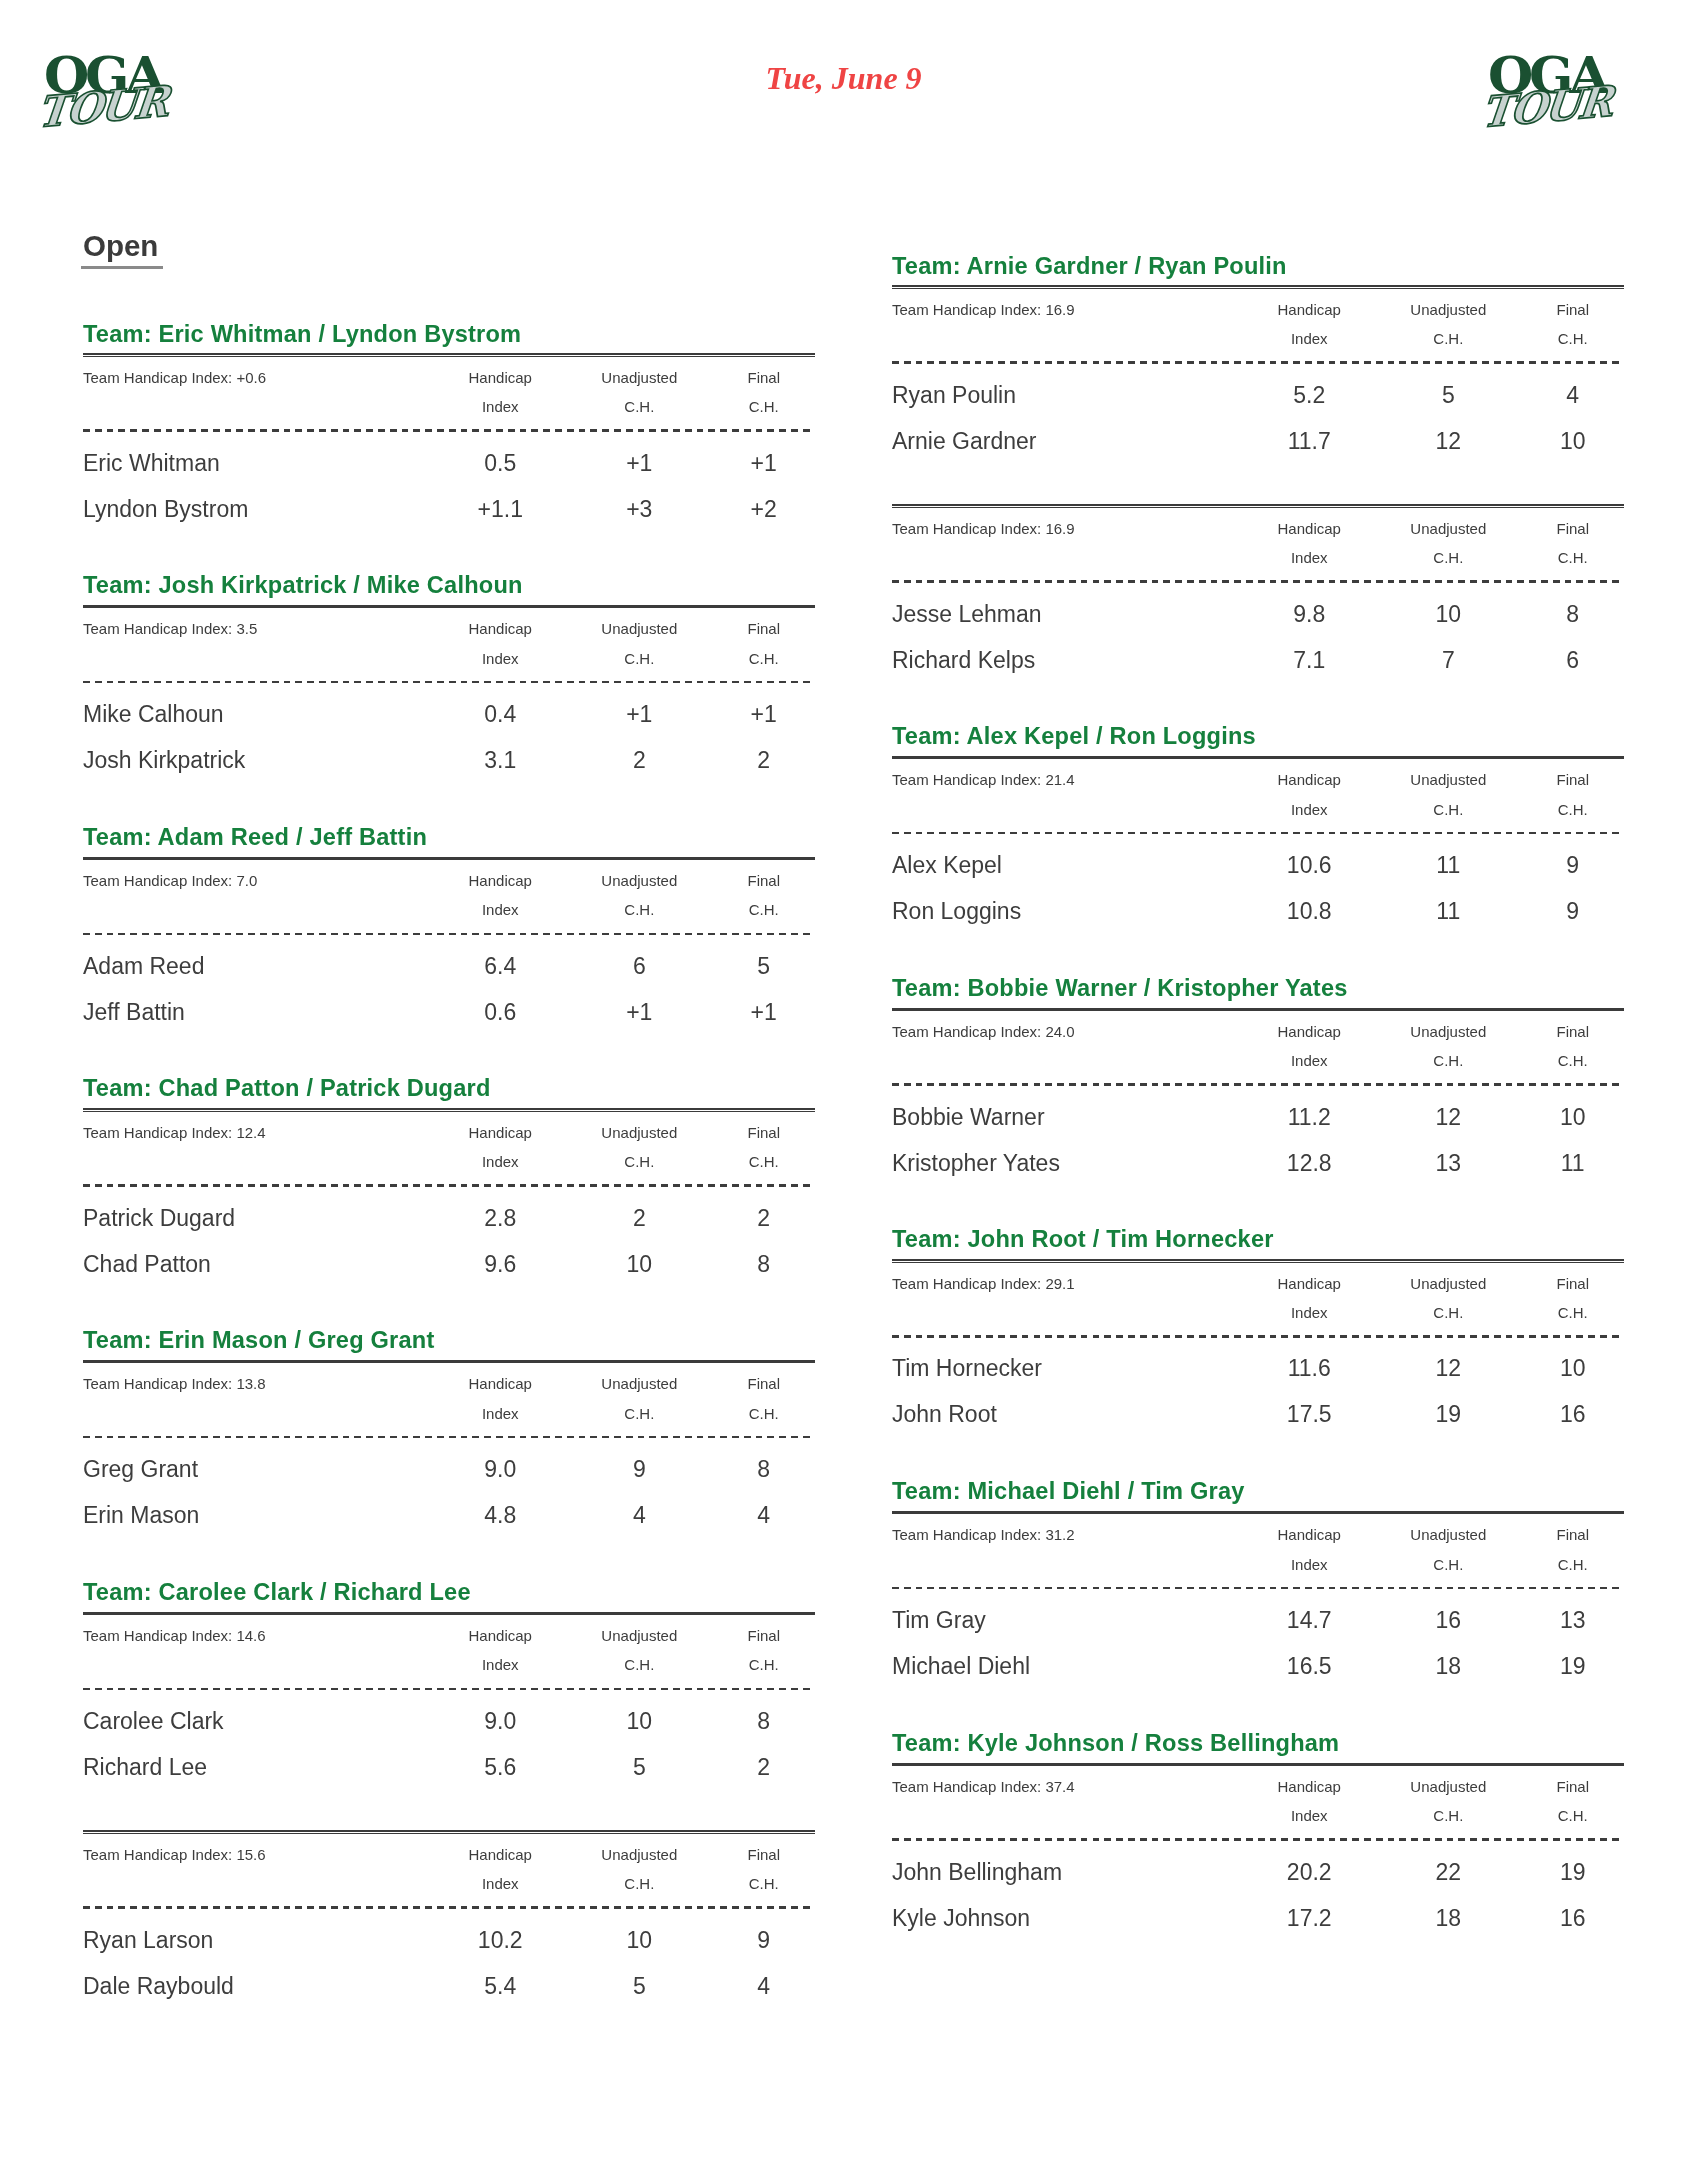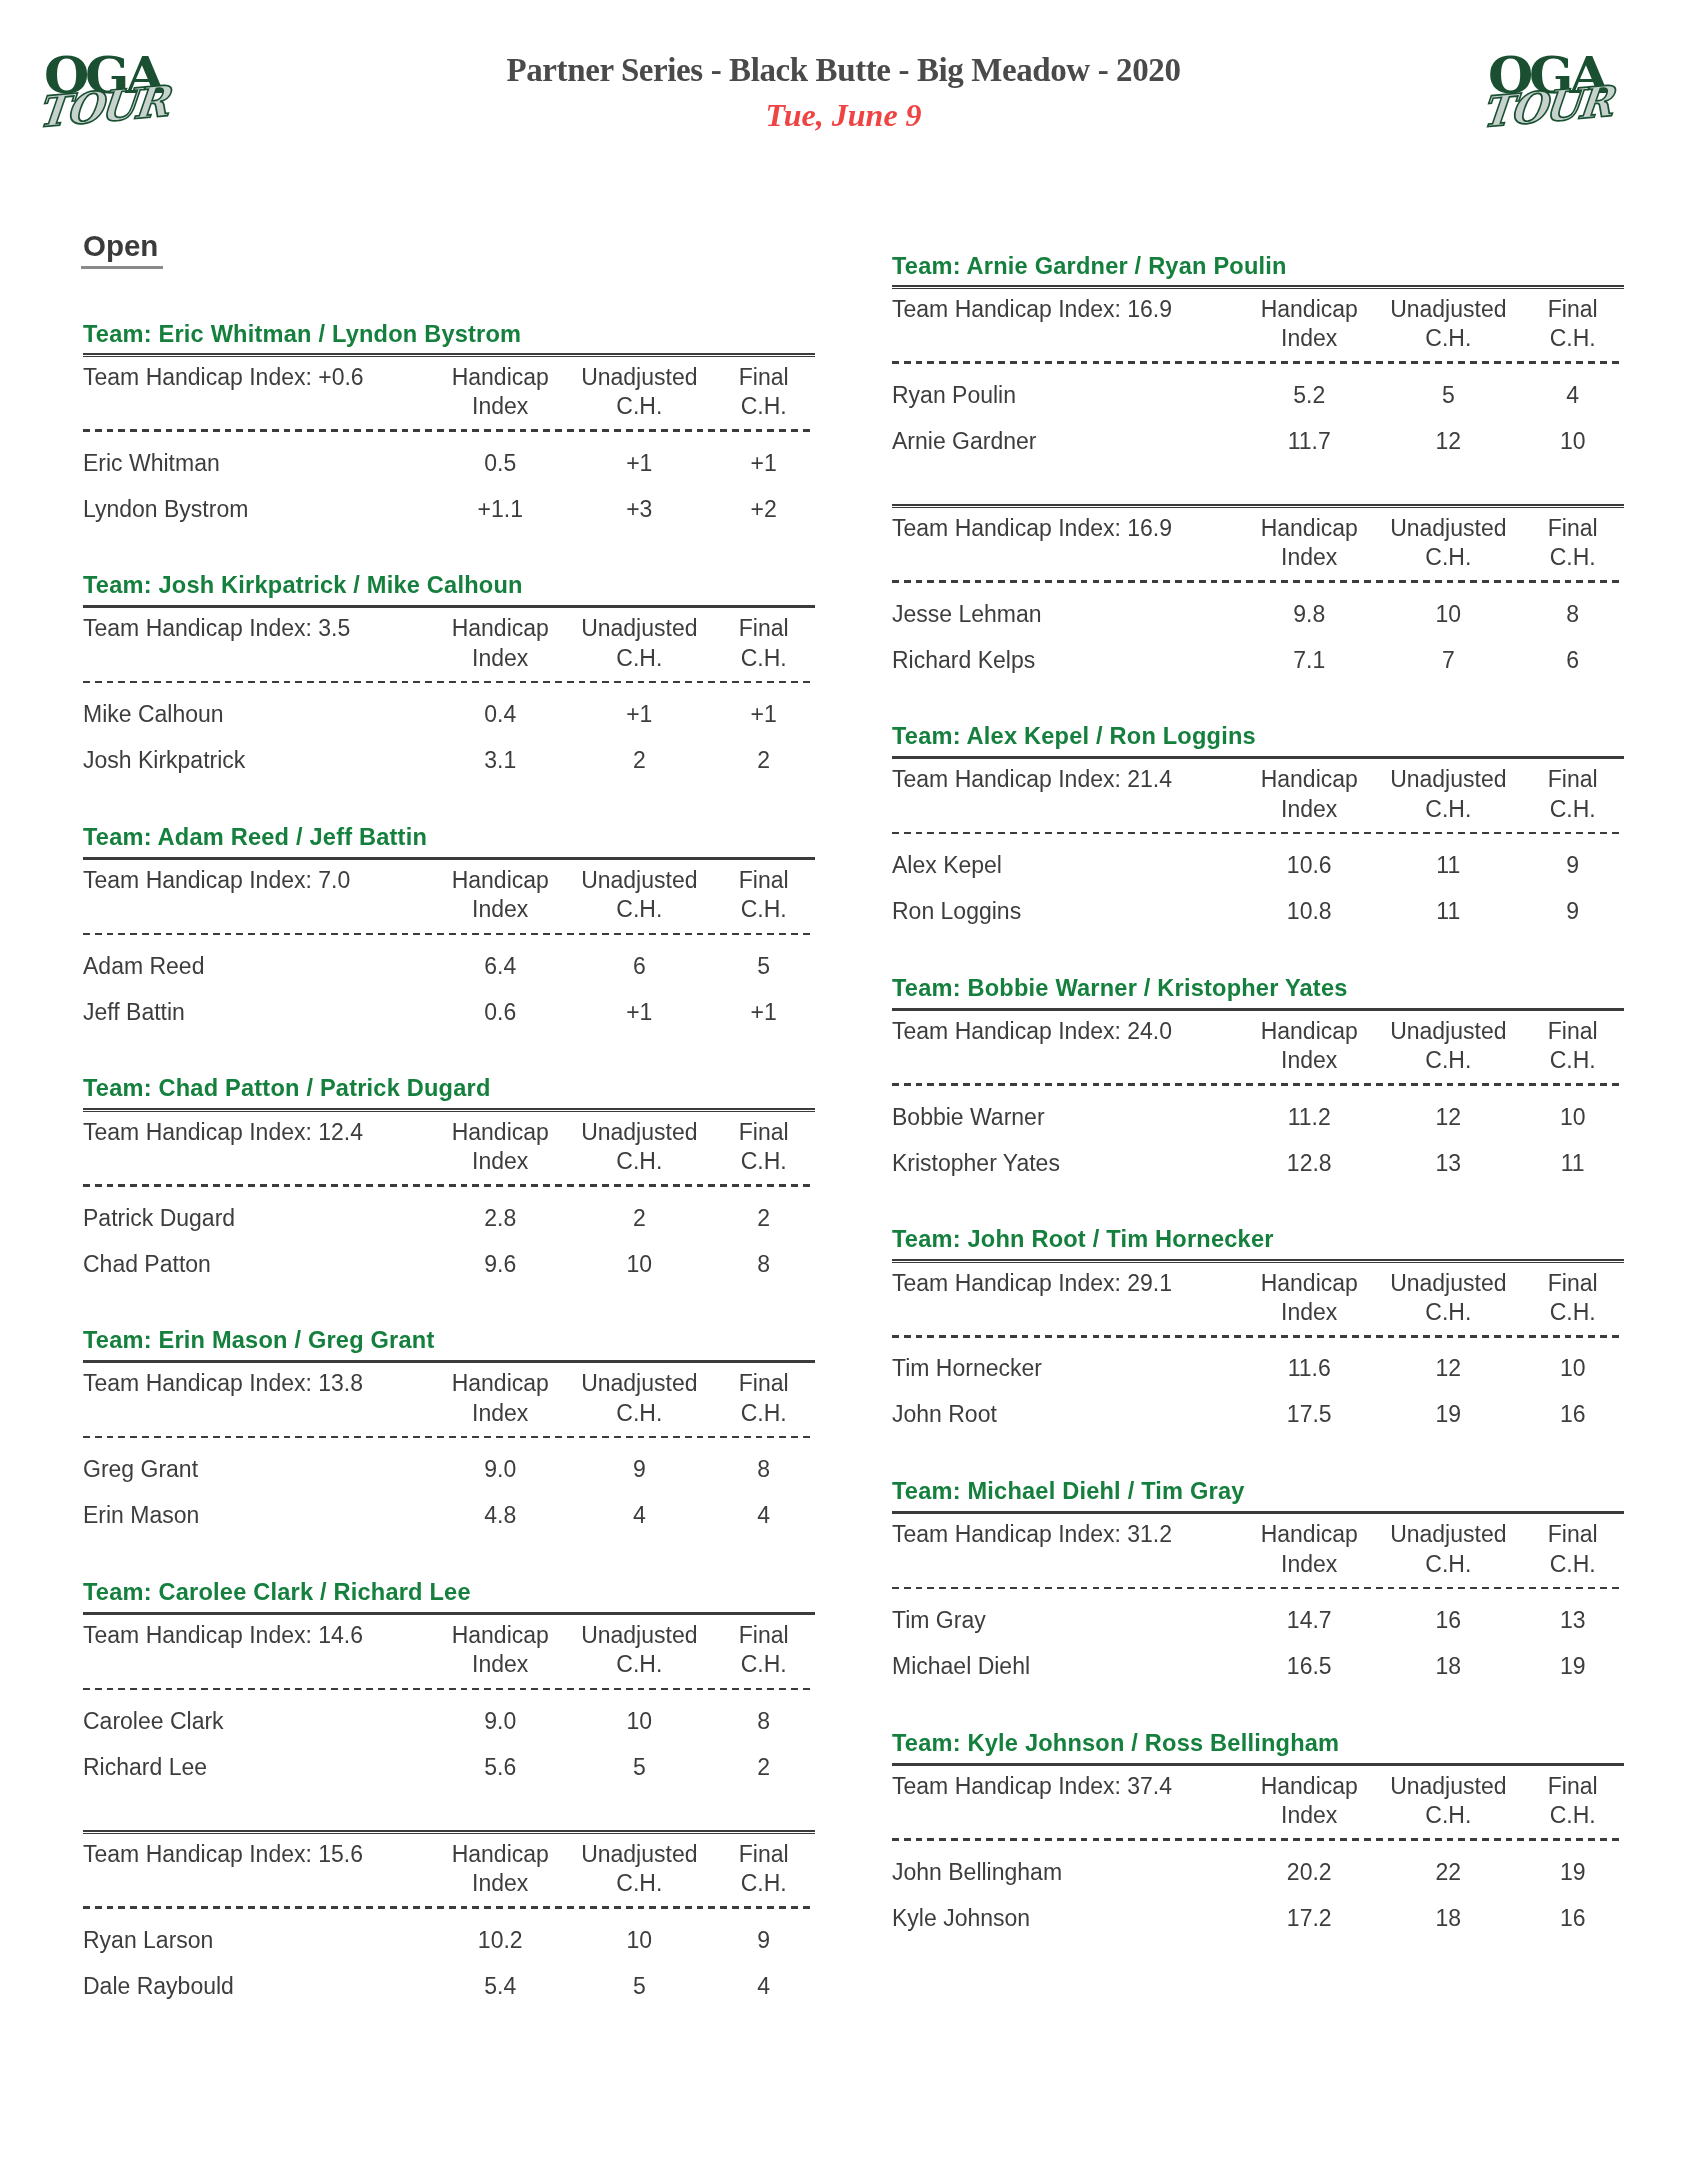--- a/index.html
+++ b/index.html
@@ -99,21 +99,21 @@
   .rule-double {
     height: 3.4px;
     border-top: 2.5px solid #3b3b3b;
     border-bottom: 0.8px solid #3b3b3b;
   }
   .grid-row {
     display: grid;
     grid-template-columns: 48% 18% 20% 14%;
     align-items: start;
   }
-  .hdr-row { padding-top: 5.9px; font-size: 23px; line-height: 29.5px; }
+  .hdr-row { padding-top: 5.9px; font-size: 15px; line-height: 29.5px; }
   .hdr-thi { text-align: left; white-space: nowrap; }
   .hdr-col { text-align: center; }
   .dashed-sep {
     margin-top: 7.6px;
     height: 2.5px;
     background: repeating-linear-gradient(to right, #3c3c3c 0 6.7px, transparent 6.7px 11.8px);
   }
   .player-row {
     font-size: 23px;
     height: 46px;
@@ -127,21 +127,20 @@
 </style>
 </head>
 <body>
 
 <div class="page-header">
   <div class="logo left">
     <span class="logo-oga">OGA</span>
     <span class="logo-tour">TOUR</span>
   </div>
   <div class="header-center">
-    <div class="page-title">Partner Series - Black Butte - Big Meadow - 2020</div>
     <div class="event-date">Tue, June 9</div>
   </div>
   <div class="logo right">
     <span class="logo-oga">OGA</span>
     <span class="logo-tour">TOUR</span>
   </div>
 </div>
 
 <div class="content">
   <div class="col col-left">

